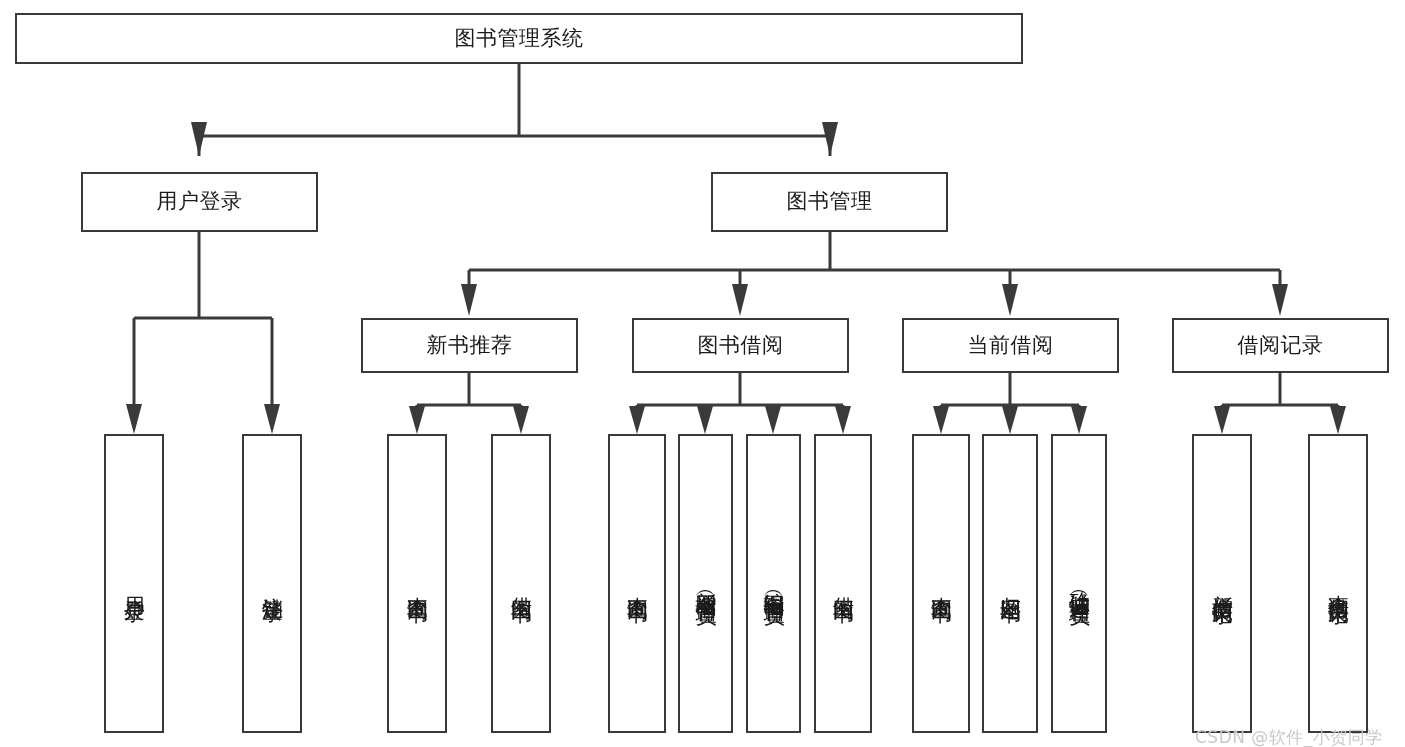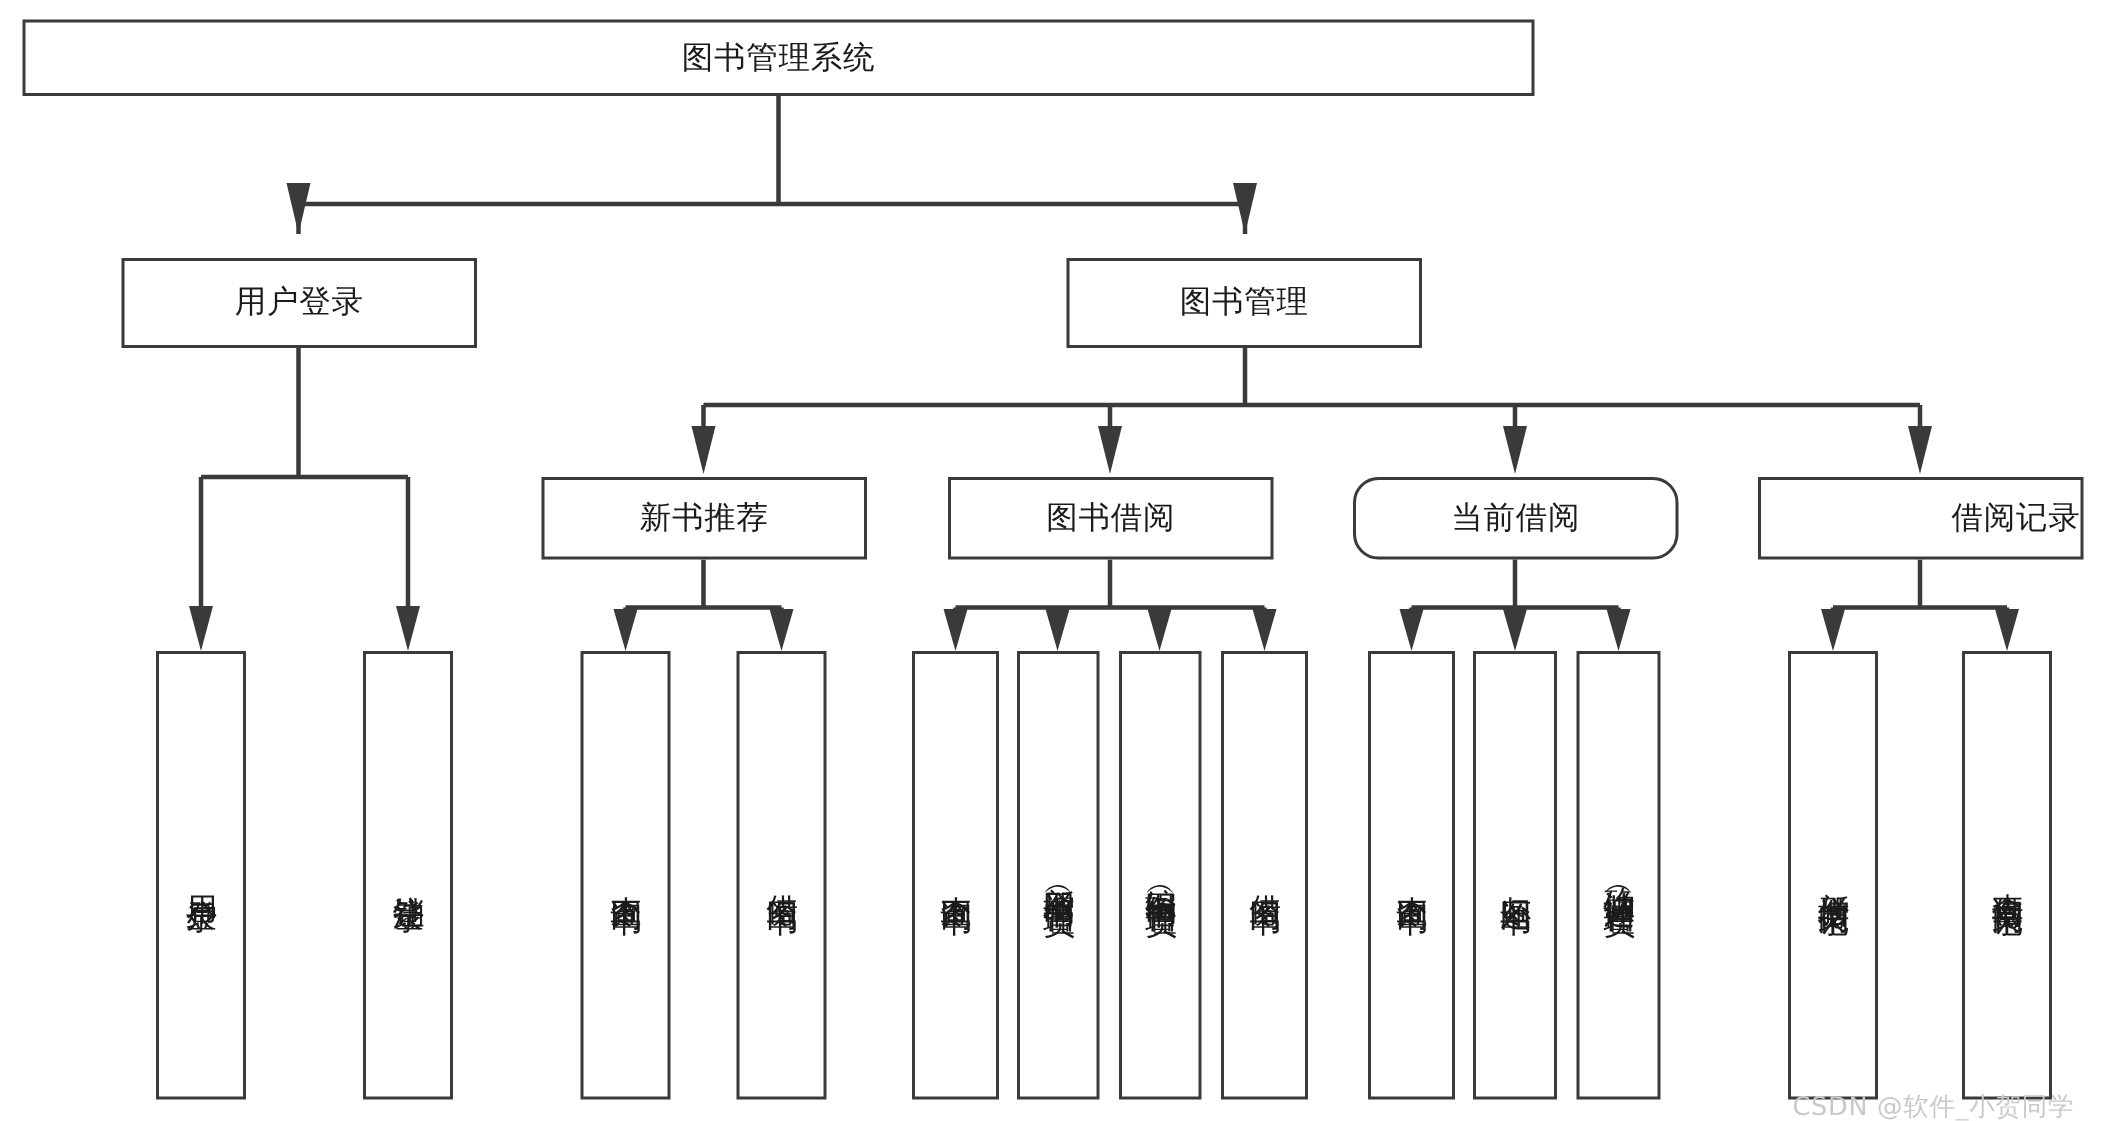--- a/index.html
+++ b/index.html
@@ -160,24 +160,24 @@
   <div class="node-box" style="left:361px; top:318px; width:217px; height:55px;">
     <span class="node-label-h">新书推荐</span>
   </div>
 
   <div class="node-box" style="left:711px; top:172px; width:237px; height:60px;">
     <span class="node-label-h">图书管理</span>
   </div>
   <div class="node-box" style="left:632px; top:318px; width:217px; height:55px;text-align:center;">
     <span class="node-label-h">图书借阅</span>
   </div>
-  <div class="node-box" style="left:902px; top:318px; width:217px; height:55px;border-radius:17px;">
+  <div class="node-box" style="left:902px; top:318px; width:217px; height:55px;">
     <span class="node-label-h">当前借阅</span>
   </div>
-  <div class="node-box" style="left:1172px; top:318px; width:217px; height:55px;justify-content:flex-end;">
+  <div class="node-box" style="left:1172px; top:318px; width:217px; height:55px;">
     <span class="node-label-h">借阅记录</span>
   </div>
 
   <div class="node-box" style="left:104px; top:434px; width:60px; height:299px;">
     <span class="node-label-v">用户登录</span>
   </div>
   <div class="node-box" style="left:242px; top:434px; width:60px; height:299px;">
     <span class="node-label-v">注销登录</span>
   </div>
 

